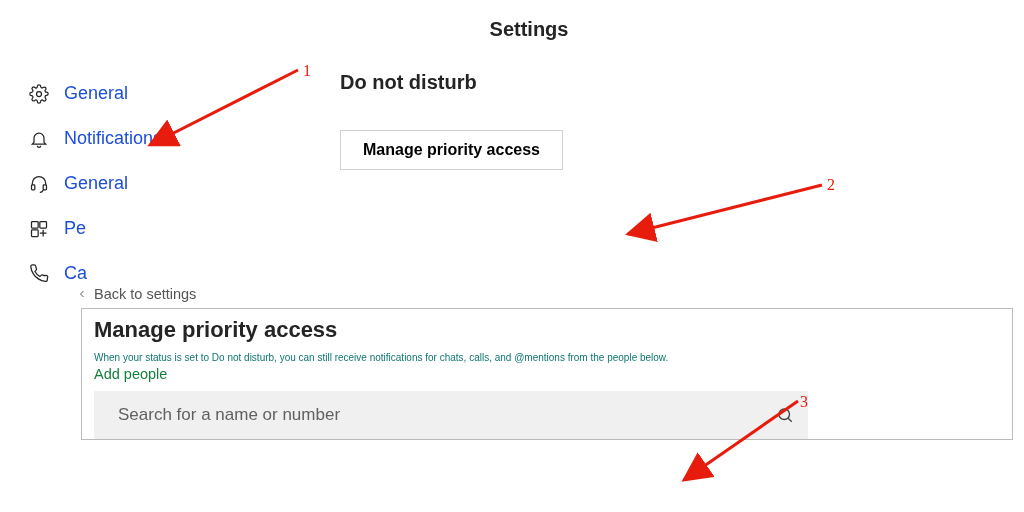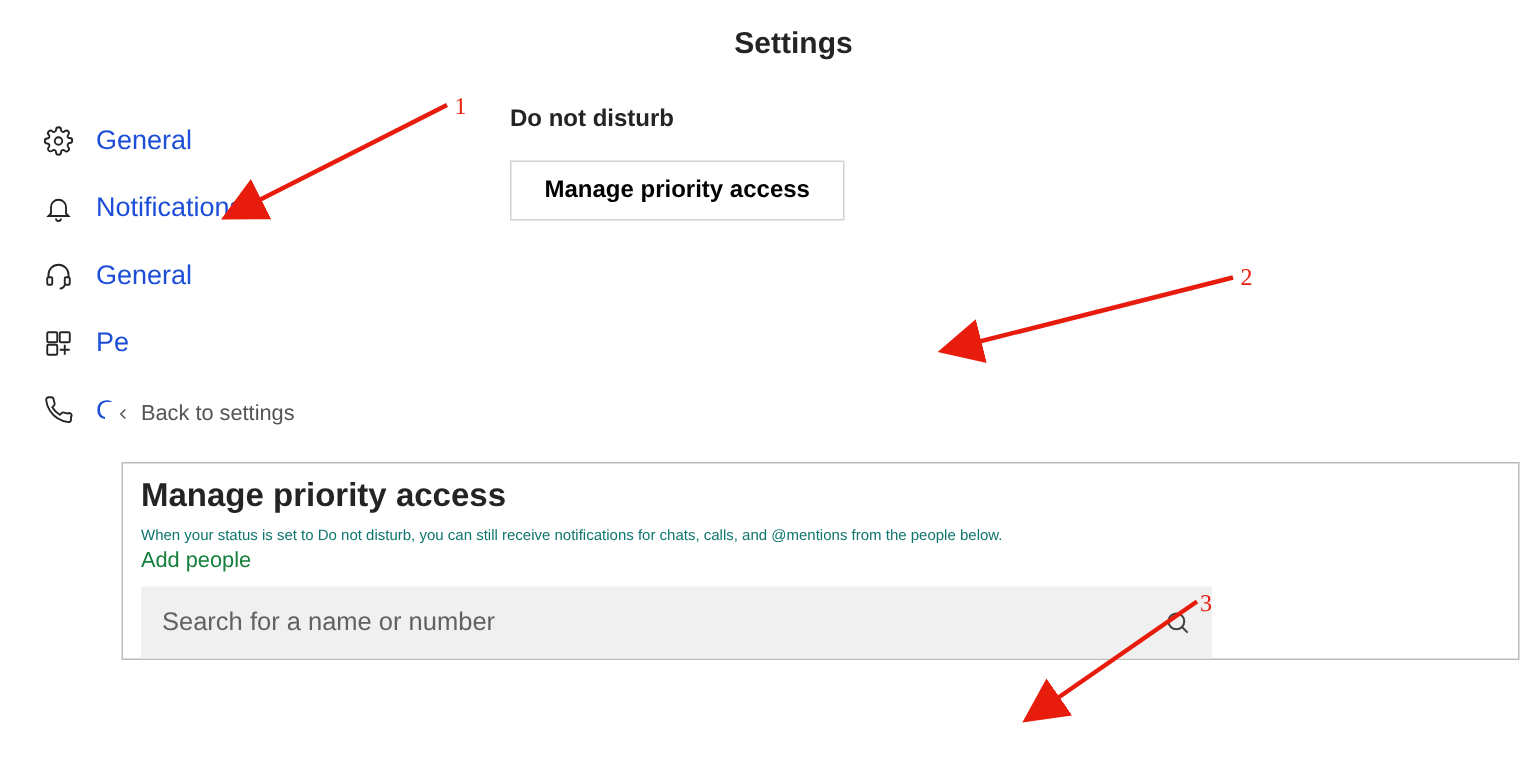--- a/index.html
+++ b/index.html
@@ -50,23 +50,23 @@
     justify-content: center;
     color: #242424;
   }
   .sidebar-item .icon svg { width: 20px; height: 20px; }
   .content {
     flex: 1;
     padding-right: 40px;
     padding-left: 40px;
   }
   .section-title {
-    font-size: 16px;
+    font-size: 20px;
     font-weight: 700;
-    margin-bottom: 18px;
+    margin-bottom: 36px;
   }
   .section-desc {
     font-size: 15.5px;
     color: #242424;
     line-height: 1.5;
     max-width: 600px;
     margin-bottom: 28px;
   }
   .btn {
     display: inline-block;
@@ -82,21 +82,21 @@
     left: 81px;
     top: 308px;
     width: 932px;
     border: 1px solid #bbb;
     background: #fff;
     padding: 8px 12px 0 12px;
   }
   .panel-back {
     position: absolute;
     left: 70px;
-    top: 268px;
+    top: 286px;
     font-size: 14.5px;
     color: #555;
     display: flex;
     align-items: center;
     background: #fff;
     padding: 0 6px;
     cursor: pointer;
   }
   .panel-back svg { width: 12px; height: 12px; margin-right: 6px; }
   .panel-title {
@@ -117,21 +117,21 @@
   .search-wrap {
     position: relative;
     width: 714px;
   }
   .search-input {
     width: 100%;
     height: 48px;
     border: none;
     background: #f0f0f0;
     font-size: 17px;
-    padding: 0 50px 0 14px;
+    padding: 0 50px 0 24px;
     color: #616161;
     font-family: inherit;
     outline: none;
   }
   .search-input::placeholder { color: #616161; }
   .search-icon-wrap {
     position: absolute;
     right: 14px;
     top: 0;
     height: 48px;

